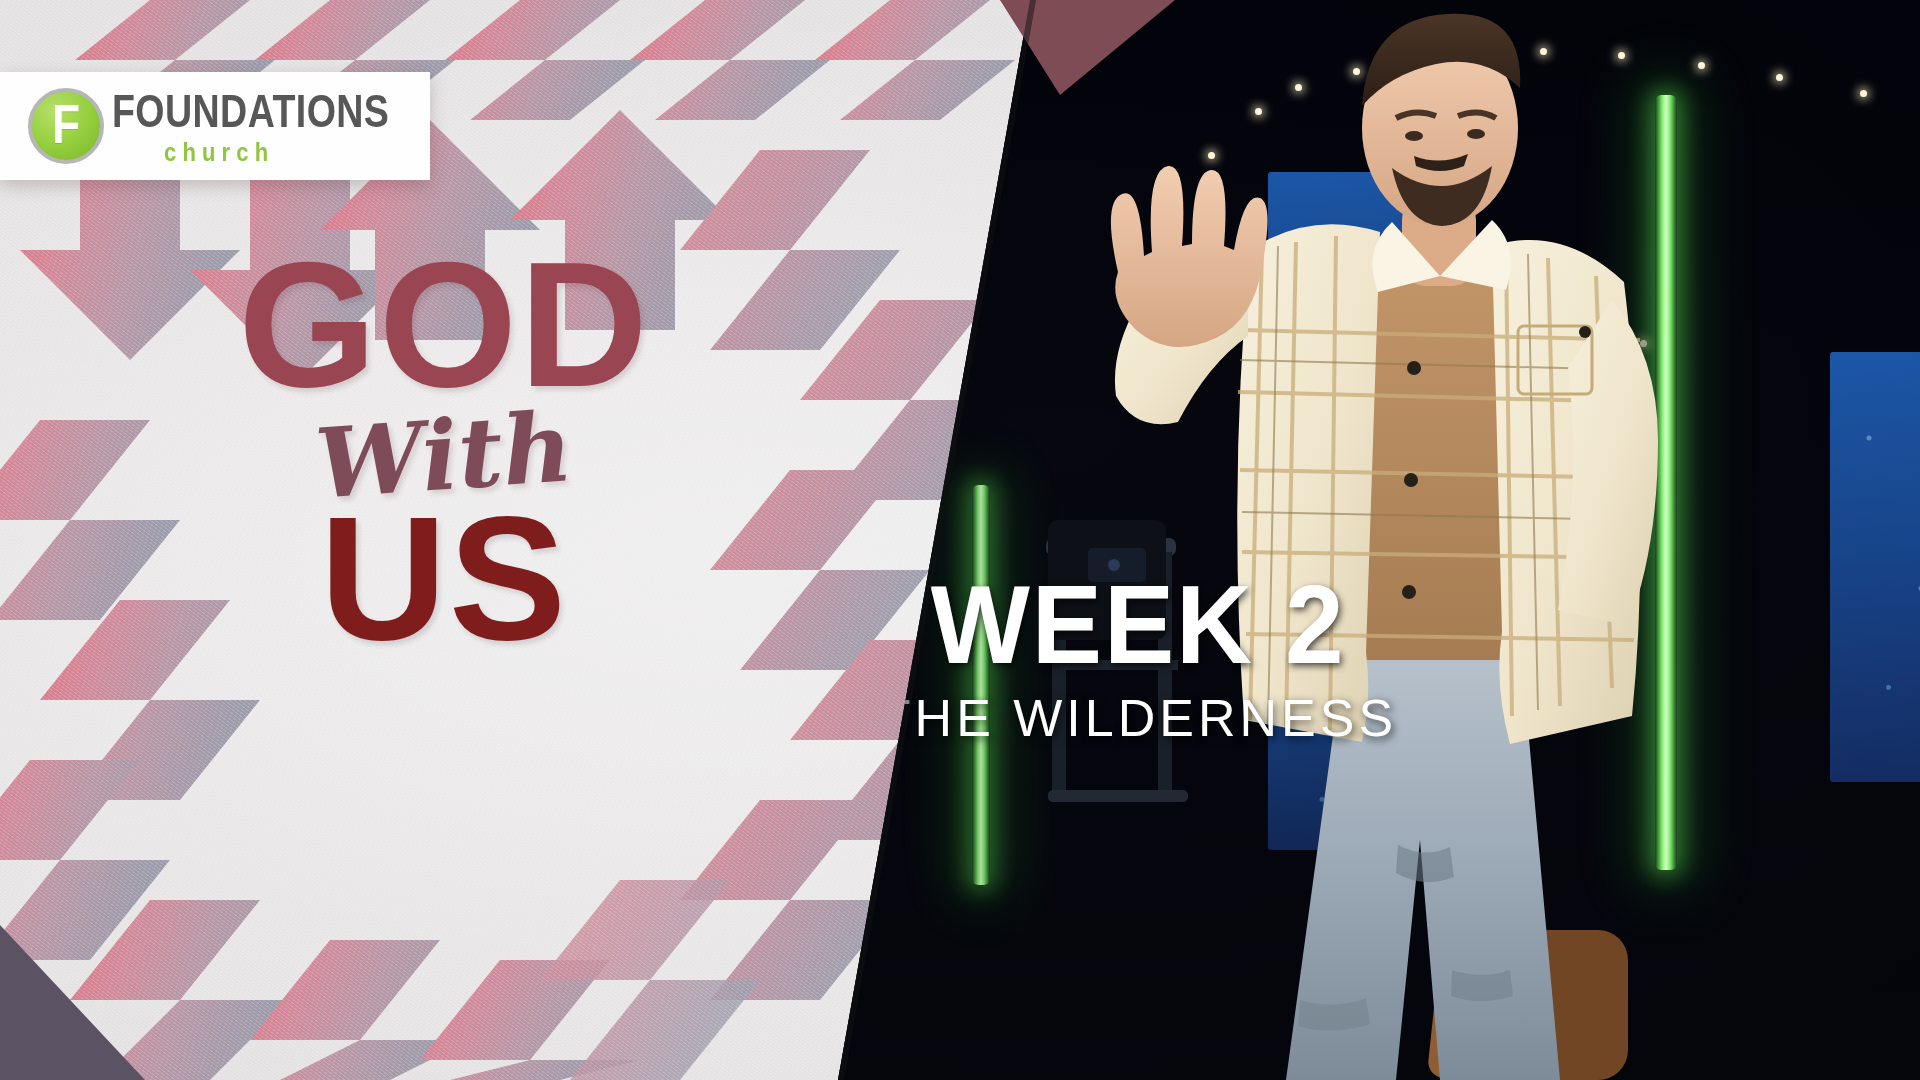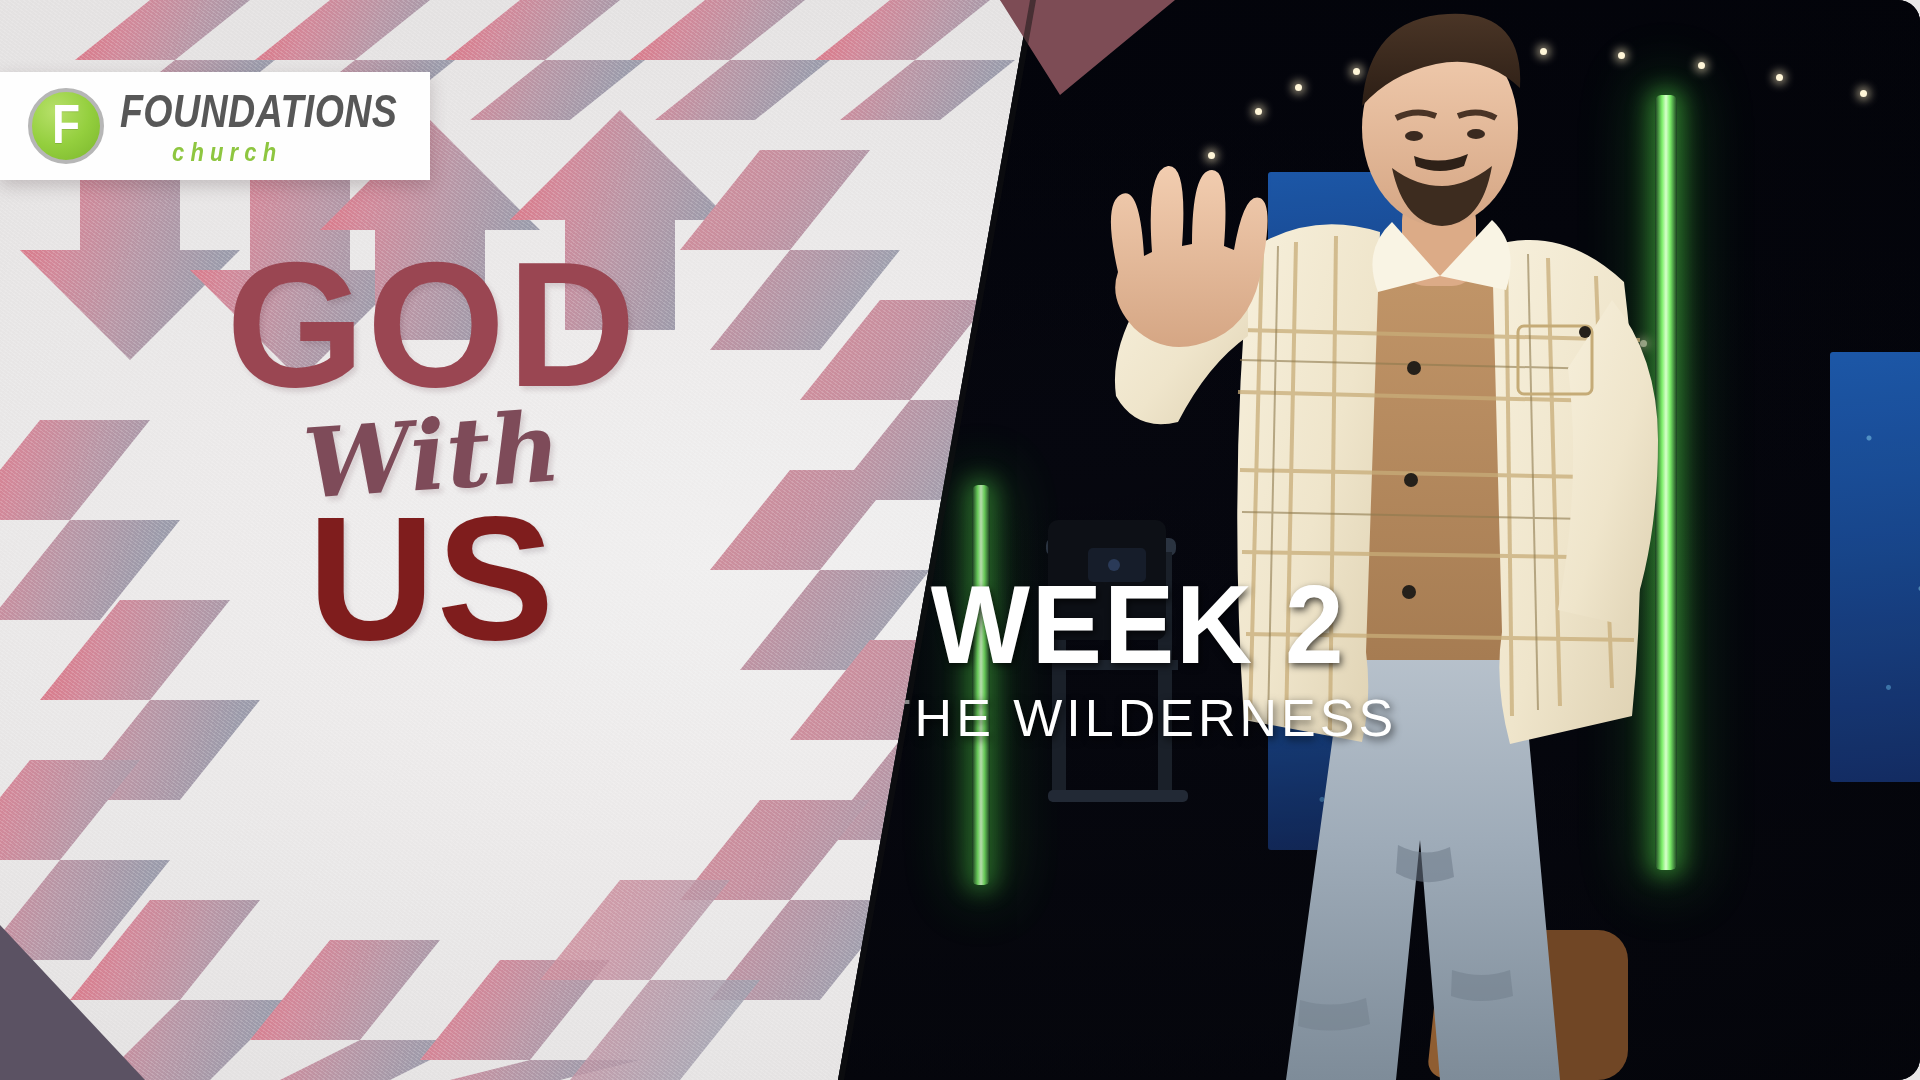--- a/index.html
+++ b/index.html
@@ -40,21 +40,21 @@
     opacity: .30;
     background-image:
       repeating-linear-gradient(37deg, rgba(255,255,255,.55) 0 1px, rgba(0,0,0,0) 1px 3px),
       repeating-linear-gradient(123deg, rgba(0,0,0,.05) 0 1px, rgba(0,0,0,0) 1px 4px);
     mix-blend-mode: overlay;
   }
 
   
   #series-title {
     position: absolute;
-    left: 112px;
+    left: 124px;
     top: 248px;
     width: 640px;
     text-align: center;
     z-index: 6;
   }
   #word-god {
     font-family: "Liberation Sans", sans-serif;
     font-weight: 700;
     font-size: 178px;
     line-height: .86;
@@ -114,23 +114,22 @@
   #logo-mark span {
     font-family: "Liberation Sans", sans-serif;
     font-weight: 700;
     font-size: 56px;
     line-height: 1;
     color: #ffffff;
     transform: translateY(-2px) scaleX(.82);
     text-shadow: 0 1px 0 rgba(0,0,0,.12);
   }
   #logo-words {
-    margin-left: 16px;
+    margin-left: 8px;
     line-height: 1;
-    font-style: italic;
   }
   #logo-name {
     font-family: "Liberation Sans", sans-serif;
     font-weight: 700;
     font-size: 47px;
     letter-spacing: .5px;
     color: #575757;
     transform: scaleX(.80);
     transform-origin: left center;
     white-space: nowrap;
@@ -156,21 +155,20 @@
   }
 
   
   #photo-panel {
     position: absolute;
     inset: 0;
     clip-path: polygon(1030px 0, 1920px 0, 1920px 1080px, 838px 1080px);
     overflow: hidden;
     background: #05060c;
     z-index: 4;
-    border-radius: 22px;
   }
   #photo {
     position: absolute;
     inset: 0;
     background:
       
       radial-gradient(ellipse 70% 70% at 55% 40%, rgba(12,14,26,0) 0%, rgba(2,3,8,.72) 100%),
       
       linear-gradient(180deg, #04050d 0%, #06070f 45%, #070810 70%, #0a0b13 100%);
   }

